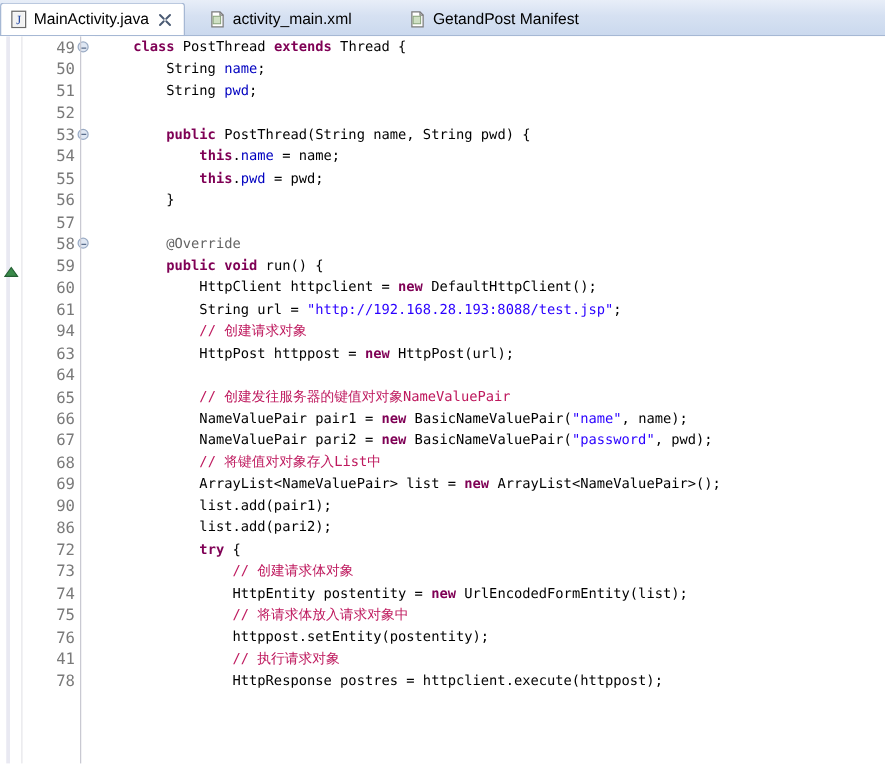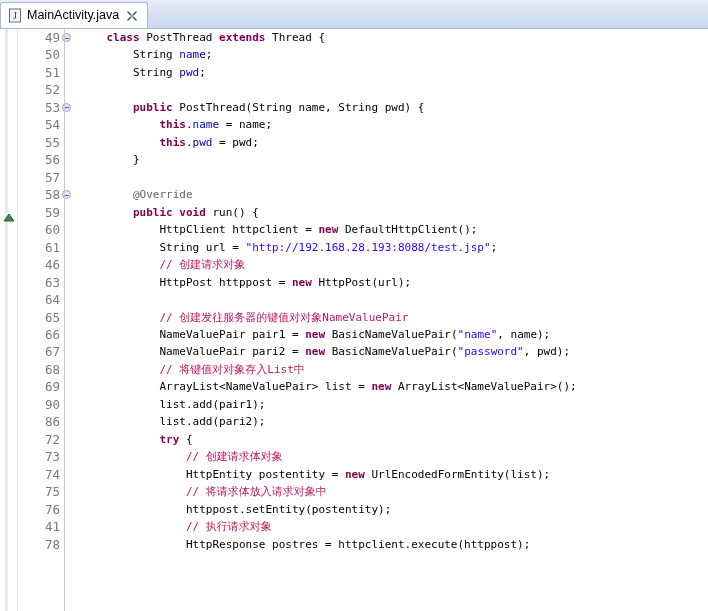--- a/index.html
+++ b/index.html
@@ -141,20 +141,40 @@
         <svg width="14" height="15" viewBox="0 0 14 15">
           <rect x="1.5" y="1" width="11" height="13" fill="#ffffff" stroke="#6a6a6a" stroke-width="1"></rect>
           <rect x="2.5" y="2" width="9" height="11" fill="#f2f2f2"></rect>
           <text x="7" y="11" font-family="Liberation Serif, serif" font-size="10" fill="#1a3fa0" text-anchor="middle">J</text>
         </svg>
       </span>
       <span class="tab-label">MainActivity.java</span>
       <span class="close-x"><svg width="12" height="12" viewBox="0 0 12 12">
           <path d="M2 2 L5 5 M7 7 L10 10 M10 2 L7 5 M5 7 L2 10" stroke="#4a5a73" stroke-width="1.6" fill="none" stroke-linecap="round"></path>
         </svg></span>
+    </div>
+    <div class="tab inactive" style="margin-left: 12px;">
+      <span class="ico">
+        <svg width="14" height="15" viewBox="0 0 14 15">
+          <path d="M2.5 1.5 H9 L11.5 4 V13.5 H2.5 Z" fill="#ffffff" stroke="#7b7b7b" stroke-width="1"></path>
+          <path d="M9 1.5 L9 4 L11.5 4" fill="none" stroke="#7b7b7b" stroke-width="1"></path>
+          <rect x="3.5" y="5" width="6" height="6" fill="#cfe0c4" stroke="#87a378" stroke-width="0.8"></rect>
+        </svg>
+      </span>
+      <span class="tab-label">activity_main.xml</span>
+    </div>
+    <div class="tab inactive" style="margin-left: 30px;">
+      <span class="ico">
+        <svg width="14" height="15" viewBox="0 0 14 15">
+          <path d="M2.5 1.5 H9 L11.5 4 V13.5 H2.5 Z" fill="#ffffff" stroke="#7b7b7b" stroke-width="1"></path>
+          <path d="M9 1.5 L9 4 L11.5 4" fill="none" stroke="#7b7b7b" stroke-width="1"></path>
+          <rect x="3.5" y="5" width="6" height="6" fill="#cfe0c4" stroke="#87a378" stroke-width="0.8"></rect>
+        </svg>
+      </span>
+      <span class="tab-label">GetandPost Manifest</span>
     </div>
   </div>
 
 <div id="editor">
   <div id="markerbar">
       <div class="ovr-tri" style="top: 178.7px;"><svg width="12" height="10" viewBox="0 0 12 10">
           <path d="M6 1 L11 8 L1 8 Z" fill="#3a8a4a" stroke="#246033" stroke-width="1"></path>
         </svg></div>
     </div>
   <div id="gutter">
@@ -164,21 +184,21 @@
       <div class="gnum"><span>52</span></div>
       <div class="gnum"><span>53</span><span class="fold"></span></div>
       <div class="gnum"><span>54</span></div>
       <div class="gnum"><span>55</span></div>
       <div class="gnum"><span>56</span></div>
       <div class="gnum"><span>57</span></div>
       <div class="gnum"><span>58</span><span class="fold"></span></div>
       <div class="gnum"><span>59</span></div>
       <div class="gnum"><span>60</span></div>
       <div class="gnum"><span>61</span></div>
-      <div class="gnum"><span>46</span></div>
+      <div class="gnum"><span>94</span></div>
       <div class="gnum"><span>63</span></div>
       <div class="gnum"><span>64</span></div>
       <div class="gnum"><span>65</span></div>
       <div class="gnum"><span>66</span></div>
       <div class="gnum"><span>67</span></div>
       <div class="gnum"><span>68</span></div>
       <div class="gnum"><span>69</span></div>
       <div class="gnum"><span>90</span></div>
       <div class="gnum"><span>86</span></div>
       <div class="gnum"><span>72</span></div>

